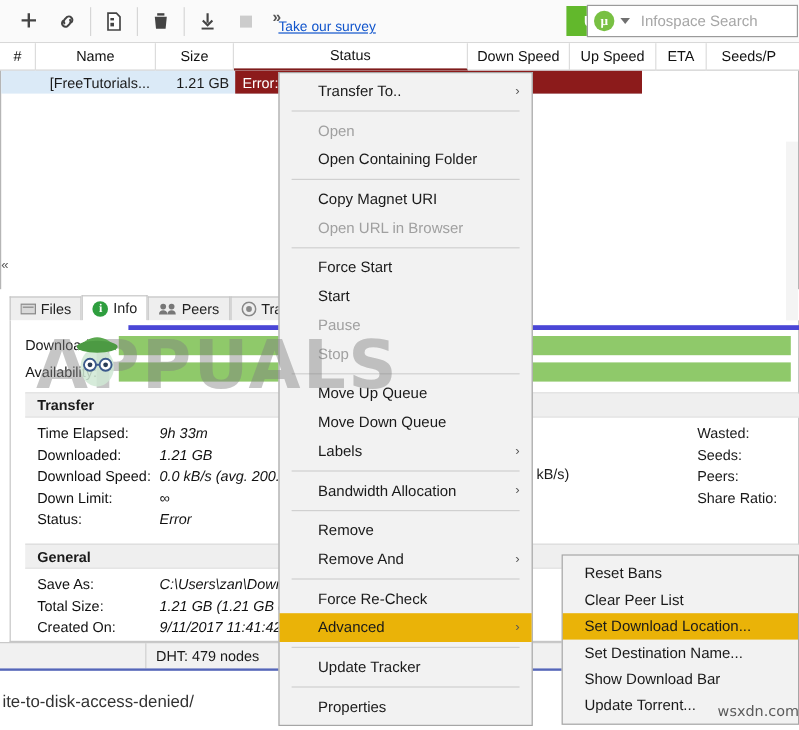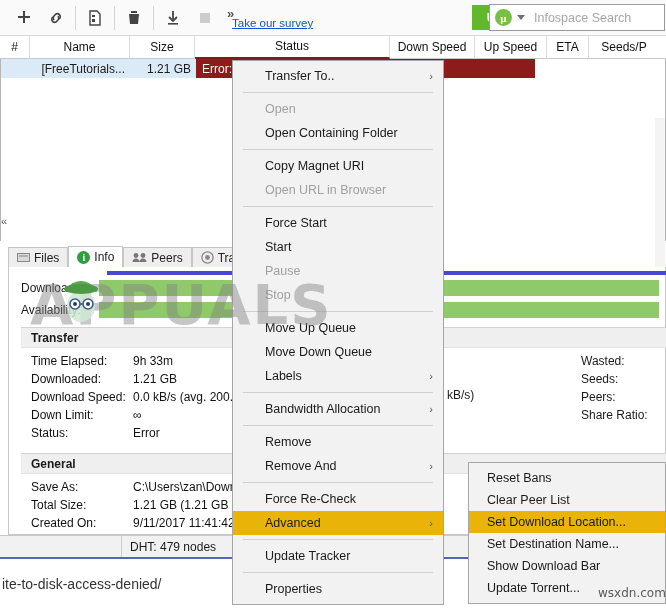--- a/index.html
+++ b/index.html
@@ -132,21 +132,21 @@
     position: absolute; left: 12px; width: 646px;
     border-top: 1px solid #d3d3d3;
   }
   .grouphead {
     background: #efefef; height: 20px; display: flex; align-items: center;
     padding-left: 10px; font-weight: bold; font-size: 12px;
     border-bottom: 1px solid #e2e2e2;
   }
   .drow { display: flex; height: 18px; align-items: center; font-size: 12px; }
   .dlabel { width: 112px; padding-left: 10px; color: #111; }
-  .dval { color: #111; }
+  .dval { color: #111; font-style: italic; }
   .rcol { position: absolute; left: 560px; }
   .rrow { height: 18px; display: flex; align-items: center; font-size: 12px; }
 
   
   .statusbar {
     position: absolute; left: 0; top: 535px; width: 666px; height: 22px;
     background: #f1f1f1; border-top: 1px solid #c9c9c9;
     display: flex; align-items: center; font-size: 12px;
   }
   .sb-cell { height: 22px; display: flex; align-items: center; padding: 0 8px; border-right: 1px solid #d0d0d0; }

